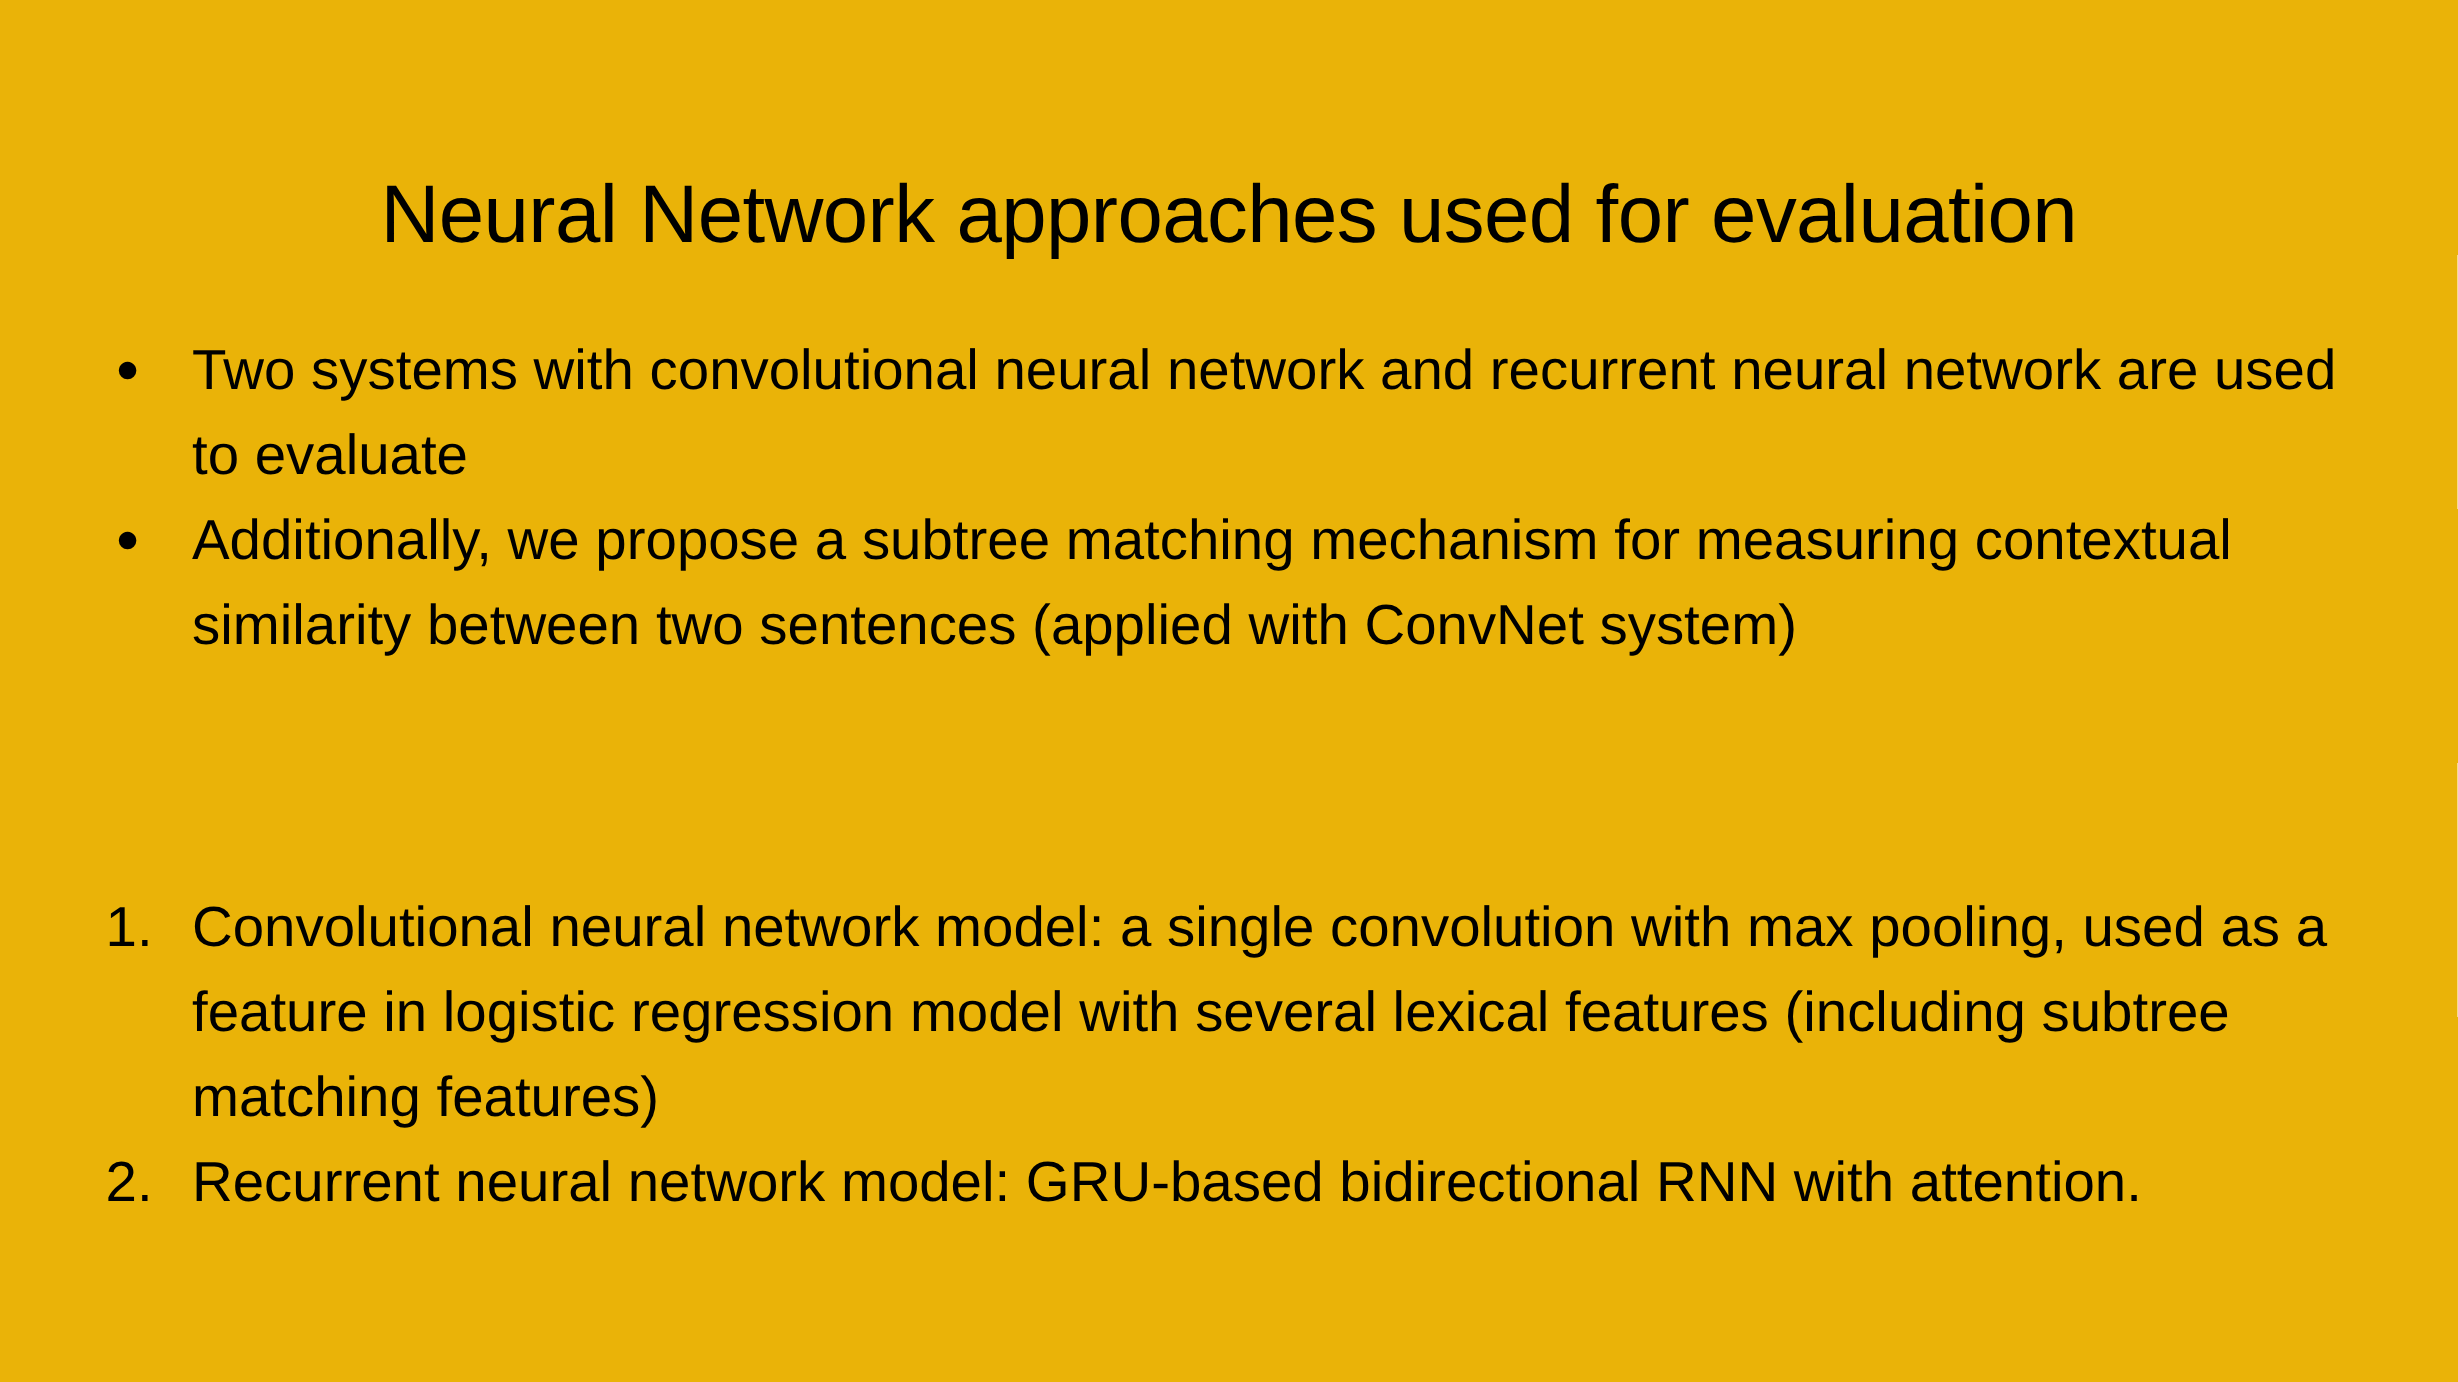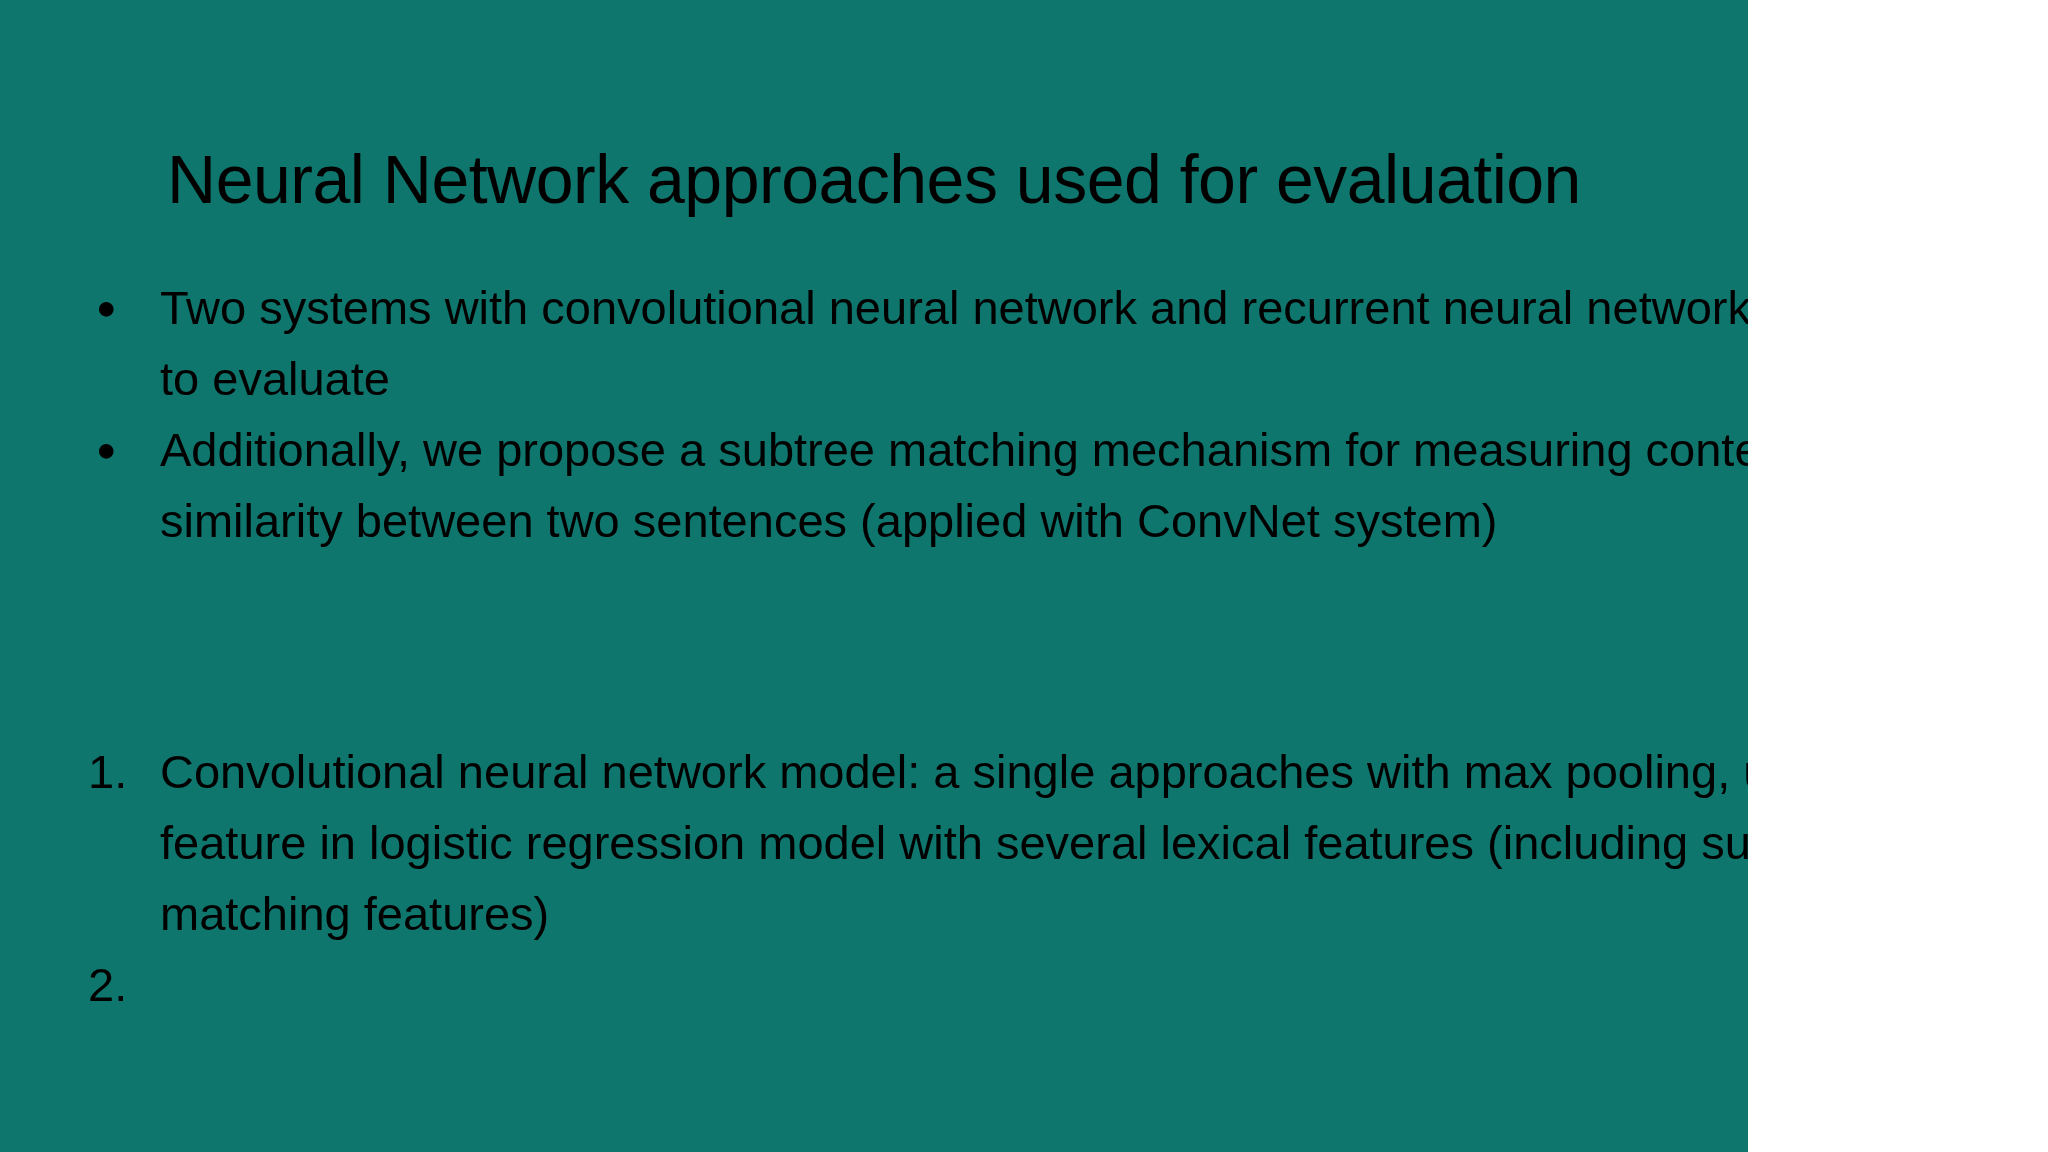--- a/index.html
+++ b/index.html
@@ -8,23 +8,23 @@
     padding: 0;
     background: #ffffff;
   }
   body {
     font-family: "Liberation Sans", sans-serif;
     color: #000000;
     -webkit-font-smoothing: antialiased;
   }
   .slide {
     position: relative;
-    width: 1748px;
+    width: 2048px;
     height: 1152px;
-    background: #0f766e;
+    background: #eab308;
     overflow: hidden;
     box-sizing: border-box;
   }
 
   
   .slide-title {
     position: absolute;
     left: 0;
     right: 0;
     top: 92px;
@@ -126,21 +126,22 @@
         <span class="marker">●</span>
         <span class="item-text">Additionally, we propose a subtree matching mechanism for measuring contextual similarity between two sentences (applied with ConvNet system)</span>
       </li>
     </ul>
 
     <div class="list-gap"></div>
 
     <ol class="numbered-list numbered-block">
       <li class="numbered-item" id="num-0">
         <span class="marker">1.</span>
-        <span class="item-text">Convolutional neural network model: a single approaches with max pooling, used as a feature in logistic regression model with several lexical features (including subtree matching features)</span>
+        <span class="item-text">Convolutional neural network model: a single convolution with max pooling, used as a feature in logistic regression model with several lexical features (including subtree matching features)</span>
       </li>
       <li class="numbered-item" id="num-1">
         <span class="marker">2.</span>
+        <span class="item-text">Recurrent neural network model: GRU-based bidirectional RNN with attention.</span>
       </li>
     </ol>
 
   </div>
 </div>
 
 </body></html>

